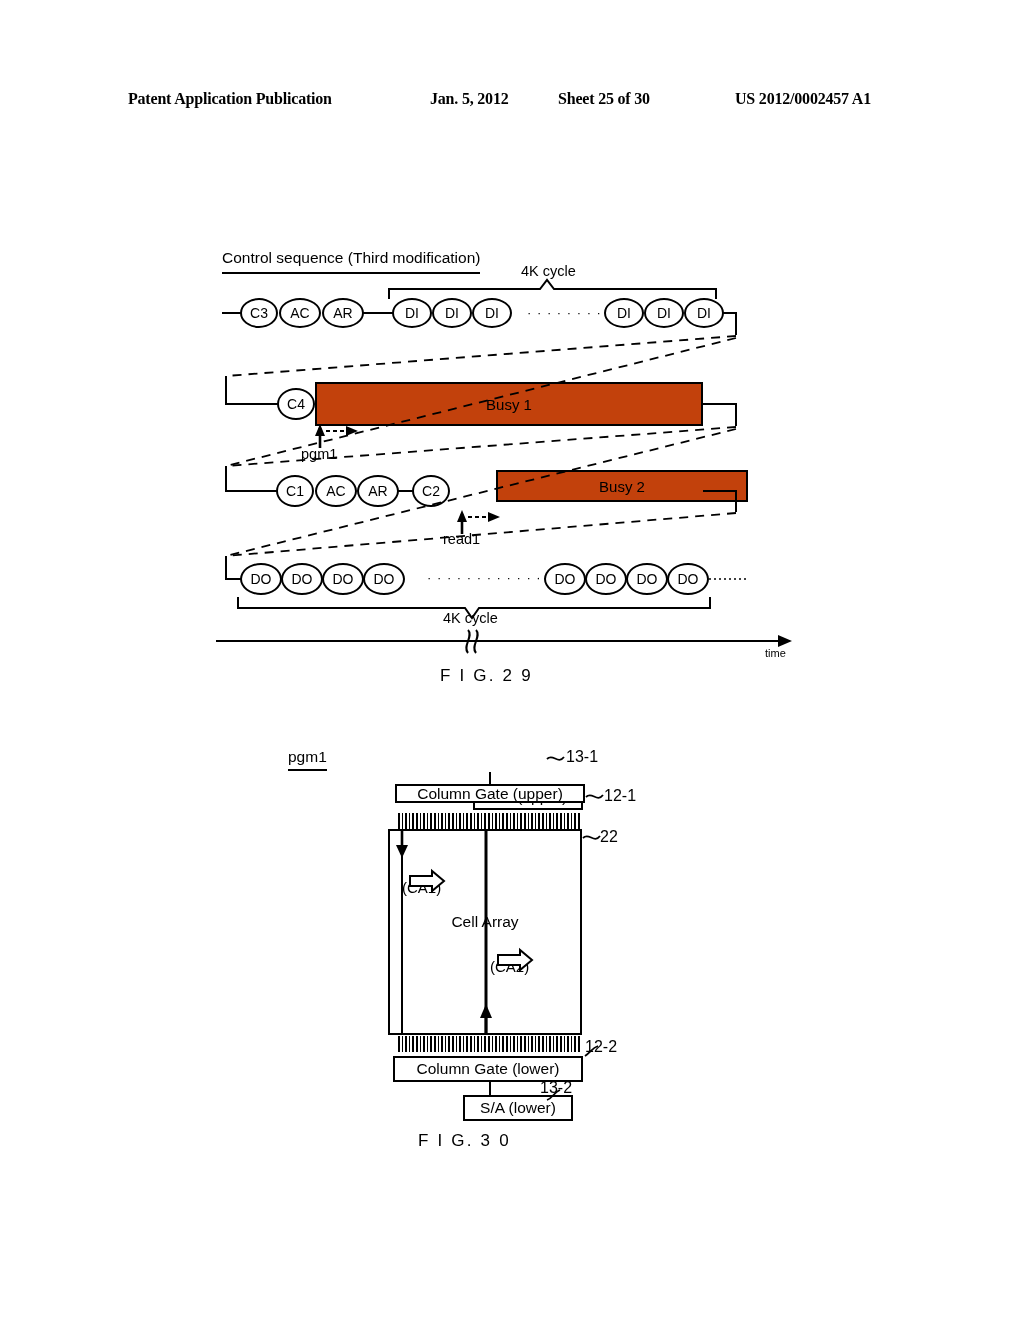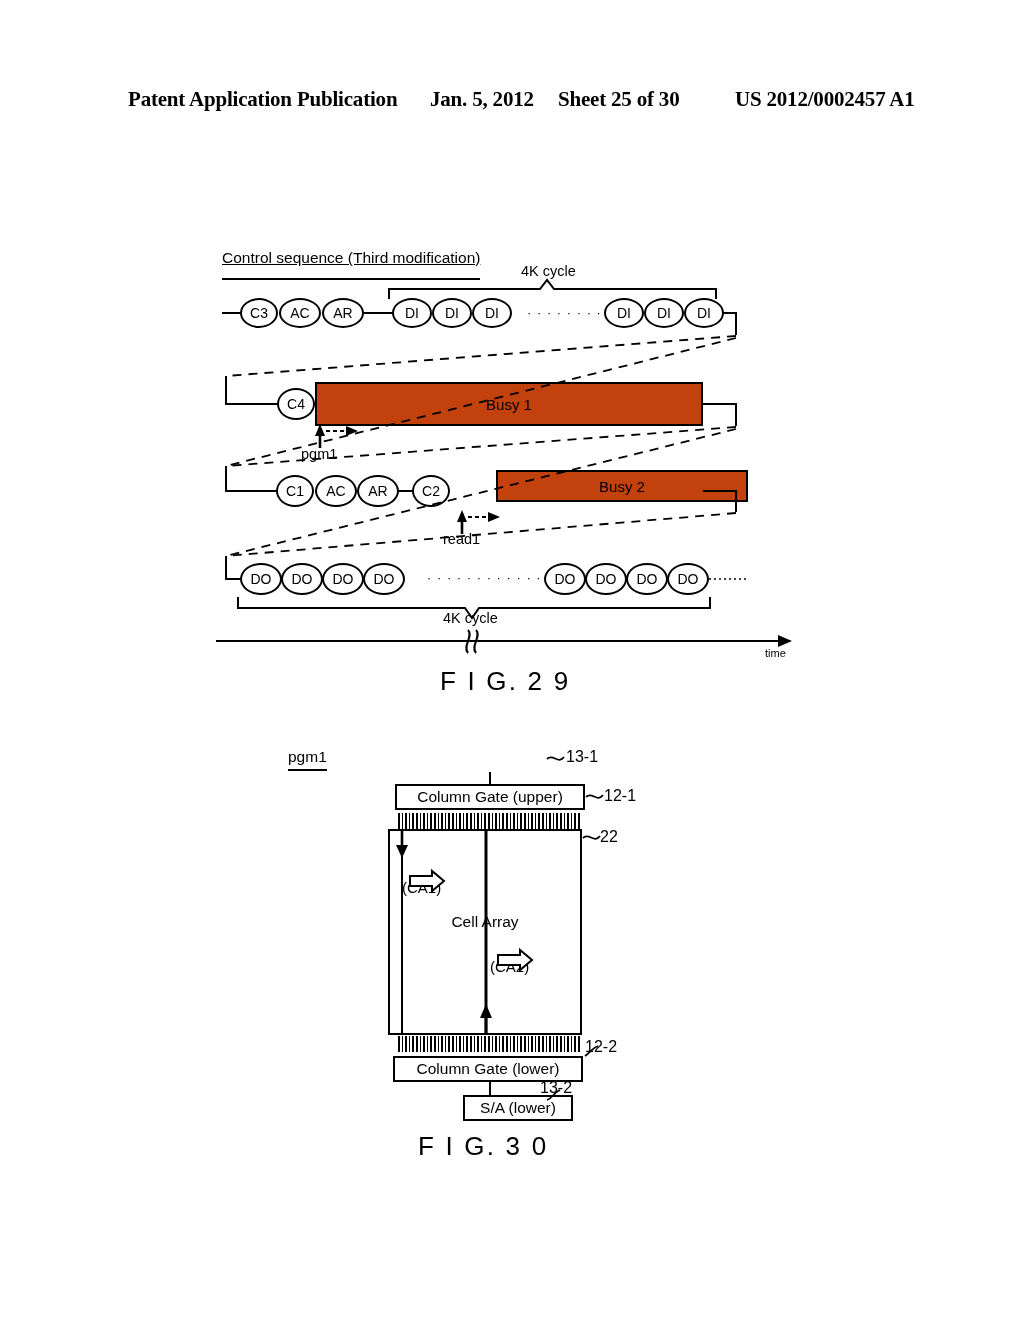--- a/index.html
+++ b/index.html
@@ -20,21 +20,21 @@
   #page-header {
     position: absolute;
     top: 86px;
     left: 0;
     width: 1024px;
     height: 26px;
     display: flex;
     align-items: center;
     font-family: "Liberation Serif", serif;
     font-weight: bold;
-    font-size: 21px;
+    font-size: 16px;
     letter-spacing: -0.2px;
     white-space: nowrap;
   }
   #page-header .hdr-pub   { position: absolute; left: 128px; }
   #page-header .hdr-date  { position: absolute; left: 430px; }
   #page-header .hdr-sheet { position: absolute; left: 558px; }
   #page-header .hdr-num   { position: absolute; left: 735px; font-family: Liberation Serif, serif; }
 
   
   .fig-canvas {
@@ -50,23 +50,22 @@
   .label-abs {
     position: absolute;
     white-space: nowrap;
     font-family: "Liberation Sans", sans-serif;
   }
 
   #fig29-title {
     left: 222px;
     top: 249px;
     font-size: 15.5px;
-    padding-bottom: 11px;
+    padding-bottom: 5px;
     border-bottom: 2.5px double #000;
-    text-decoration: underline;
   }
 
   .oval {
     position: absolute;
     border: 2.2px solid #000;
     border-radius: 50%;
     background: #fff;
     display: flex;
     align-items: center;
     justify-content: center;
@@ -86,21 +85,21 @@
     box-sizing: border-box;
   }
 
   .cycle-label { font-size: 14.5px; }
   .small-label { font-size: 14.5px; }
   .time-label  { font-size: 11px; }
 
   .fig-caption {
     position: absolute;
     font-family: "Liberation Sans", sans-serif;
-    font-size: 26px;
+    font-size: 17px;
     letter-spacing: 2.2px;
     white-space: nowrap;
   }
 
   
   .blk {
     position: absolute;
     border: 2.4px solid #000;
     background: #fff;
     display: flex;
@@ -248,21 +247,21 @@
   <path d="M 476 630 C 482 636 470 646 476 653" fill="none" stroke="#000" stroke-width="2"></path>
 </svg>
 
 <div>
 
   <div class="label-abs" id="fig30-pgm1">pgm1</div>
 
   <div class="blk" style="left:435px; top:784px; width:110px; height:26px;margin-left:38px;">S/A (upper)</div>
   <div class="ref-num" style="left:566px; top:748px;">13-1</div>
 
-  <div class="blk" style="left:395px; top:784px; width:190px; height:26px;">Column Gate (upper)</div>
+  <div class="blk" style="left:395px; top:784px; width:190px; height:19px;">Column Gate (upper)</div>
   <div class="ref-num" style="left:604px; top:787px;">12-1</div>
 
   <div class="hatch" style="left:398px; top:813px; width:184px; height:16px;"></div>
 
   <div class="blk" style="left:388px; top:829px; width:194px; height:206px; align-items:flex-start; justify-content:center;">
     <span class="cellarray-label" style="margin-top:82px;">Cell Array</span>
   </div>
   <div class="ref-num" style="left:600px; top:828px;">22</div>
 
   <div class="label-abs ca-label" style="left:402px; top:879px;">(CA1)</div>

